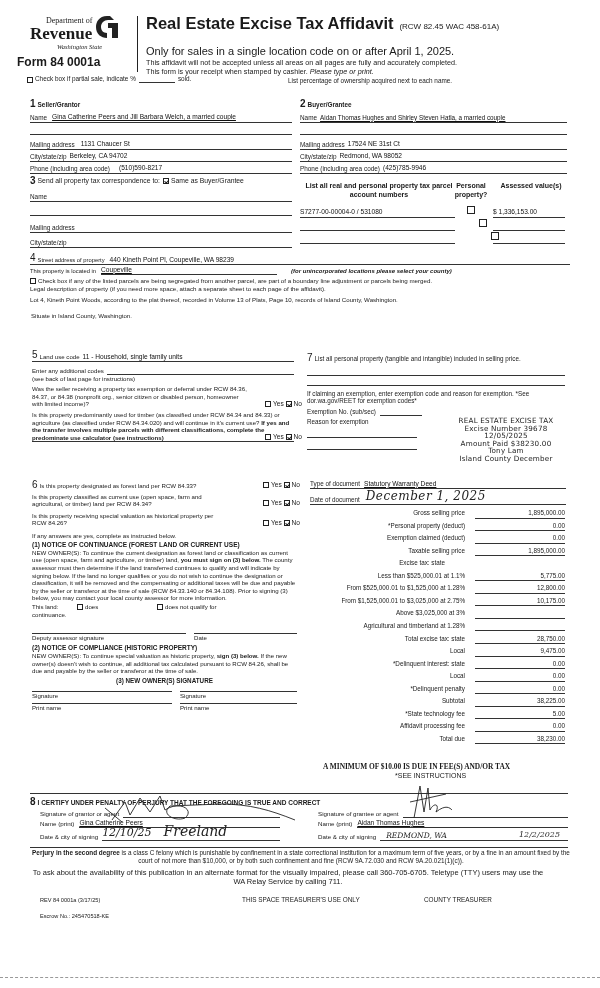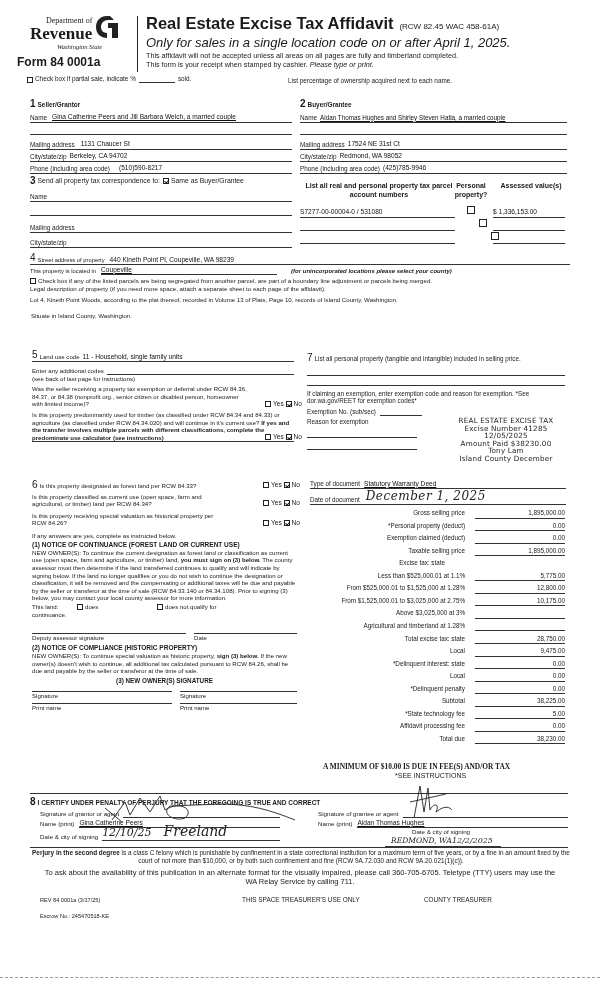--- a/index.html
+++ b/index.html
@@ -30,22 +30,22 @@
     <path d="M13 2 C5 2 2 8 2 13 C2 20 7 24 13 24 L13 19 C9 19 7 16 7 13 C7 9 10 6 14 6 L20 6 L16 2 Z" fill="#222"></path>
     <path d="M14 9 L24 9 L24 24 L18 24 L18 14 L14 14 Z" fill="#222"></path>
   </svg>
   <div class="abs i" style="left:39px;top:29px;font-family:'Liberation Serif',serif;font-size:6.5px;">Washington State</div>
   <div class="abs b" style="left:-1px;top:41px;font-size:12px;">Form 84 0001a</div>
 </div>
 <div class="abs" style="left:137px;top:16px;width:1px;height:56px;background:#222;"></div>
 <div class="abs" style="left:146px;top:13px;width:450px;">
   <span style="font-size:16.5px;font-weight:bold;">Real Estate Excise Tax Affidavit</span>
   <span style="font-size:8px;margin-left:4px;">(RCW 82.45 WAC 458-61A)</span>
-  <div style="font-size:13px;margin-top:1px;font-style:italic;">Only for sales in a single location code on or after April 1, 2025.</div>
-  <div style="font-size:7.2px;">This affidavit will not be accepted unless all areas on all pages are fully and timberland completed.</div>
+  <div style="font-size:11px;margin-top:11px;">Only for sales in a single location code on or after April 1, 2025.</div>
+  <div style="font-size:7.2px;">This affidavit will not be accepted unless all areas on all pages are fully and accurately completed.</div>
   <div style="font-size:7.2px;"><span>This form is your receipt when stamped by cashier.</span> <span class="i">Please type or print.</span></div>
 </div>
 
 <div class="row" style="left:27px;top:75px;">
   <span class="cb"></span>
   <span class="lbl">Check box if partial sale, indicate %</span>
   <span class="ul" style="display:inline-block;width:36px;height:7px;margin:0 3px;"></span>
   <span>sold.</span>
 </div>
 <div class="abs" style="left:288px;top:77px;">List percentage of ownership acquired next to each name.</div>
@@ -222,21 +222,21 @@
       <span>Exemption No. (sub/sec)</span>
       <span class="ul" style="width:42px;height:6px;margin-left:4px;"></span>
     </div>
   <div style="margin-top:2px;">Reason for exemption</div>
   <div class="ul" style="height:11px;width:110px;"></div>
   <div class="ul" style="height:11px;width:110px;"></div>
 </div>
 
 <div class="abs stamp" style="left:440px;top:417px;width:132px;">
   <div>REAL ESTATE EXCISE TAX</div>
-  <div>Excise Number 41285</div>
+  <div>Excise Number 39678</div>
   <div>12/05/2025</div>
   <div>Amount Paid $38230.00</div>
   <div>Tony Lam</div>
   <div>Island County December</div>
 </div>
 
 <div class="abs" style="left:310px;top:480px;width:256px;font-size:6.3px;">
   <div class="ul" style="display:flex;align-items:flex-end;height:8px;">
       <span style="margin-right:4px;">Type of document</span>
       <span class="fill" style="text-decoration:underline;">Statutory Warranty Deed</span>
@@ -356,35 +356,35 @@
 
 <div class="abs" style="left:318px;top:808px;width:250px;font-size:6.2px;">
   <div style="display:flex;align-items:flex-end;height:10px;">
       <span style="margin-right:4px;">Signature of grantee or agent</span>
       <span class="ul" style="flex:1;height:7px;"></span>
     </div>
   <div style="display:flex;align-items:flex-end;height:10px;">
       <span style="margin-right:5px;">Name (print)</span>
       <span class="ul fill" style="flex:1;text-decoration:underline;">Aidan Thomas Hughes</span>
     </div>
-  <div style="display:flex;align-items:center;height:13px;flex-direction:column;">
+  <div style="display:flex;align-items:flex-end;height:13px;">
       <span style="margin-right:4px;">Date &amp; city of signing</span>
       <span class="ul" style="flex:1;display:flex;align-items:flex-end;justify-content:space-between;">
         <span class="hw" style="font-size:7.5px;margin-left:6px;">REDMOND, WA</span>
         <span class="hw" style="font-size:8px;margin-right:8px;">12/2/2025</span>
       </span>
     </div>
 </div>
 
 <svg class="abs" style="left:406px;top:782px;" width="50" height="40" viewBox="0 0 50 40">
   <path d="M8 36 L14 4 L18 30 L22 6 L24 28 C28 20 34 22 30 30 C40 22 44 26 46 28" stroke="#222" stroke-width="0.9" fill="none"></path>
   <path d="M4 20 L40 12" stroke="#222" stroke-width="0.9" fill="none"></path>
 </svg>
 
 <div class="abs" style="left:30px;top:847px;width:538px;border-top:0.8px solid #333;"></div>
 
 <div class="abs" style="left:28px;top:849px;width:546px;text-align:center;font-size:6.4px;"><span class="b">Perjury in the second degree</span><span> is a class C felony which is punishable by confinement in a state correctional institution for a maximum term of five years, or by a fine in an amount fixed by the court of not more than $10,000, or by both such confinement and fine (RCW 9A.72.030 and RCW 9A.20.021(1)(c)).</span></div>
-<div class="abs" style="left:40px;top:868px;width:520px;text-align:center;font-size:7.5px;">To ask about the availability of this publication in an alternate format for the visually impaired, please call 360-705-6705. Teletype (TTY) users may use the WA Relay Service by calling 711.</div>
+<div class="abs" style="left:28px;top:868px;width:520px;text-align:center;font-size:7.5px;">To ask about the availability of this publication in an alternate format for the visually impaired, please call 360-705-6705. Teletype (TTY) users may use the WA Relay Service by calling 711.</div>
 <div class="abs" style="left:40px;top:897px;font-size:5.6px;">REV 84 0001a (3/17/25)</div>
 <div class="abs" style="left:242px;top:896px;font-size:6.4px;">THIS SPACE TREASURER'S USE ONLY</div>
 <div class="abs" style="left:424px;top:896px;font-size:6.4px;">COUNTY TREASURER</div>
 <div class="abs" style="left:40px;top:913px;font-size:5.6px;"><span>Escrow No.:</span> <span>245470518-KE</span></div>
 <div class="abs" style="left:0;top:977px;width:600px;border-top:0.6px dashed #999;"></div>
 
 </body></html>

